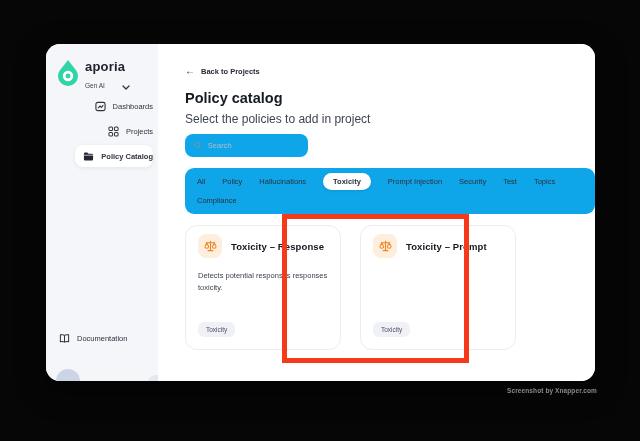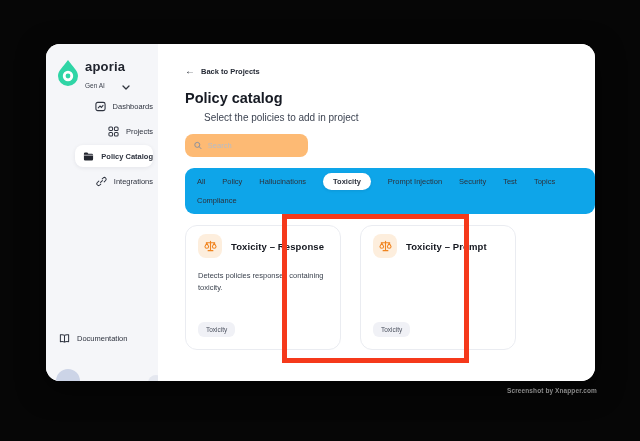--- a/index.html
+++ b/index.html
@@ -40,24 +40,24 @@
   .bubble.b1 { left:10px; top:325px; }
   .bubble.b2 { left:102px; top:331px; width:16px; height:16px; background:#e4e7ef; }
   
   .main { position:absolute; left:112px; top:0; right:0; bottom:0; background:#ffffff; }
   .back-link {
     position:absolute; left:27px; top:22px; display:flex; align-items:center; gap:6px;
     font-size:7.5px; font-weight:700; color:#262b36; cursor:pointer;
   }
   .back-arrow { font-size:10px; line-height:10px; color:#262b36; }
   .page-title { position:absolute; left:27px; top:46px; font-size:14.5px; font-weight:700; color:#161a23; }
-  .page-subtitle { position:absolute; left:27px; top:68px; font-size:10px; color:#3d4452;margin-left:19px; }
+  .page-subtitle { position:absolute; left:27px; top:68px; font-size:12px; color:#3d4452; }
   .search-box {
     position:absolute; left:27px; top:90px; width:123px; height:23px;
-    background:#fdba74; border-radius:8px; display:flex; align-items:center; gap:6px; padding:0 9px;
+    background:#0ea5e9; border-radius:8px; display:flex; align-items:center; gap:6px; padding:0 9px;
   }
   .search-box input {
     border:none; outline:none; background:transparent; width:100%;
     font-family:"Liberation Sans", sans-serif; font-size:7.5px; color:#3d4452;
   }
   .search-box input::placeholder { color:#b4bcc9; }
   .tabs {
     position:absolute; left:27px; top:124px; width:410px; min-height:36px;
     background:#0ea5e9; border-radius:9px;
     display:flex; flex-wrap:wrap; align-items:center;
@@ -145,28 +145,20 @@
         </svg>
         <span>Projects</span>
       </div>
       <div class="nav-item active">
         <svg class="nav-icon" viewBox="0 0 12 12">
           <path d="M1 3 a1.4 1.4 0 0 1 1.4 -1.4 h2.3 l1.2 1.4 h3.7 a1.4 1.4 0 0 1 1.4 1.4 v4.6 a1.4 1.4 0 0 1 -1.4 1.4 h-7.2 a1.4 1.4 0 0 1 -1.4 -1.4 Z" fill="#23262f"></path>
           <path d="M1 4.6 h10" stroke="#f5f6f9" stroke-width="0.8"></path>
         </svg>
         <span>Policy Catalog</span>
       </div>
-      <div class="nav-item">
-        <svg class="nav-icon" viewBox="0 0 12 12">
-          <path d="M5 7 L7 5" stroke="#2e333f" stroke-width="1.1" stroke-linecap="round"></path>
-          <path d="M6.8 3.2 l1 -1 a1.9 1.9 0 0 1 2.7 2.7 l-1.6 1.6" fill="none" stroke="#2e333f" stroke-width="1.1" stroke-linecap="round"></path>
-          <path d="M5.2 8.8 l-1 1 a1.9 1.9 0 0 1 -2.7 -2.7 l1.6 -1.6" fill="none" stroke="#2e333f" stroke-width="1.1" stroke-linecap="round"></path>
-        </svg>
-        <span>Integrations</span>
-      </div>
     </div>
 
     <div class="sidebar-footer">
       <div class="nav-item">
         <svg class="nav-icon" viewBox="0 0 12 12">
           <path d="M6 2.5 C5 1.8 3.2 1.7 1.5 2 V 9.5 C3.2 9.2 5 9.3 6 10 C7 9.3 8.8 9.2 10.5 9.5 V 2 C8.8 1.7 7 1.8 6 2.5 Z" fill="none" stroke="#2e333f" stroke-width="1.1" stroke-linejoin="round"></path>
           <path d="M6 2.6 V 9.8" stroke="#2e333f" stroke-width="1.1"></path>
         </svg>
         <span>Documentation</span>
       </div>
@@ -211,21 +203,21 @@
           <svg width="13" height="13" viewBox="0 0 14 14">
             <path d="M7 1.5 V 11" stroke="#f0841f" stroke-width="1.2" stroke-linecap="round"></path>
             <path d="M2.5 3 H 11.5" stroke="#f0841f" stroke-width="1.2" stroke-linecap="round"></path>
             <path d="M4.5 11.5 h5" stroke="#f0841f" stroke-width="1.4" stroke-linecap="round"></path>
             <path d="M1 7 a2 2 0 0 0 4 0 L3 3.2 Z" fill="none" stroke="#f0841f" stroke-width="1.1" stroke-linejoin="round"></path>
             <path d="M9 7 a2 2 0 0 0 4 0 L11 3.2 Z" fill="none" stroke="#f0841f" stroke-width="1.1" stroke-linejoin="round"></path>
           </svg>
         </span>
         <span class="card-title">Toxicity – Response</span>
       </div>
-      <div class="card-desc">Detects policies responses containing toxicity.</div>
+      <div class="card-desc">Detects potential responses responses toxicity.</div>
       <div class="card-tag">Toxicity</div>
     </div>
 
     <div class="card c2">
       <div class="card-head">
         <span class="policy-icon-wrap">
           <svg width="13" height="13" viewBox="0 0 14 14">
             <path d="M7 1.5 V 11" stroke="#f0841f" stroke-width="1.2" stroke-linecap="round"></path>
             <path d="M2.5 3 H 11.5" stroke="#f0841f" stroke-width="1.2" stroke-linecap="round"></path>
             <path d="M4.5 11.5 h5" stroke="#f0841f" stroke-width="1.4" stroke-linecap="round"></path>

